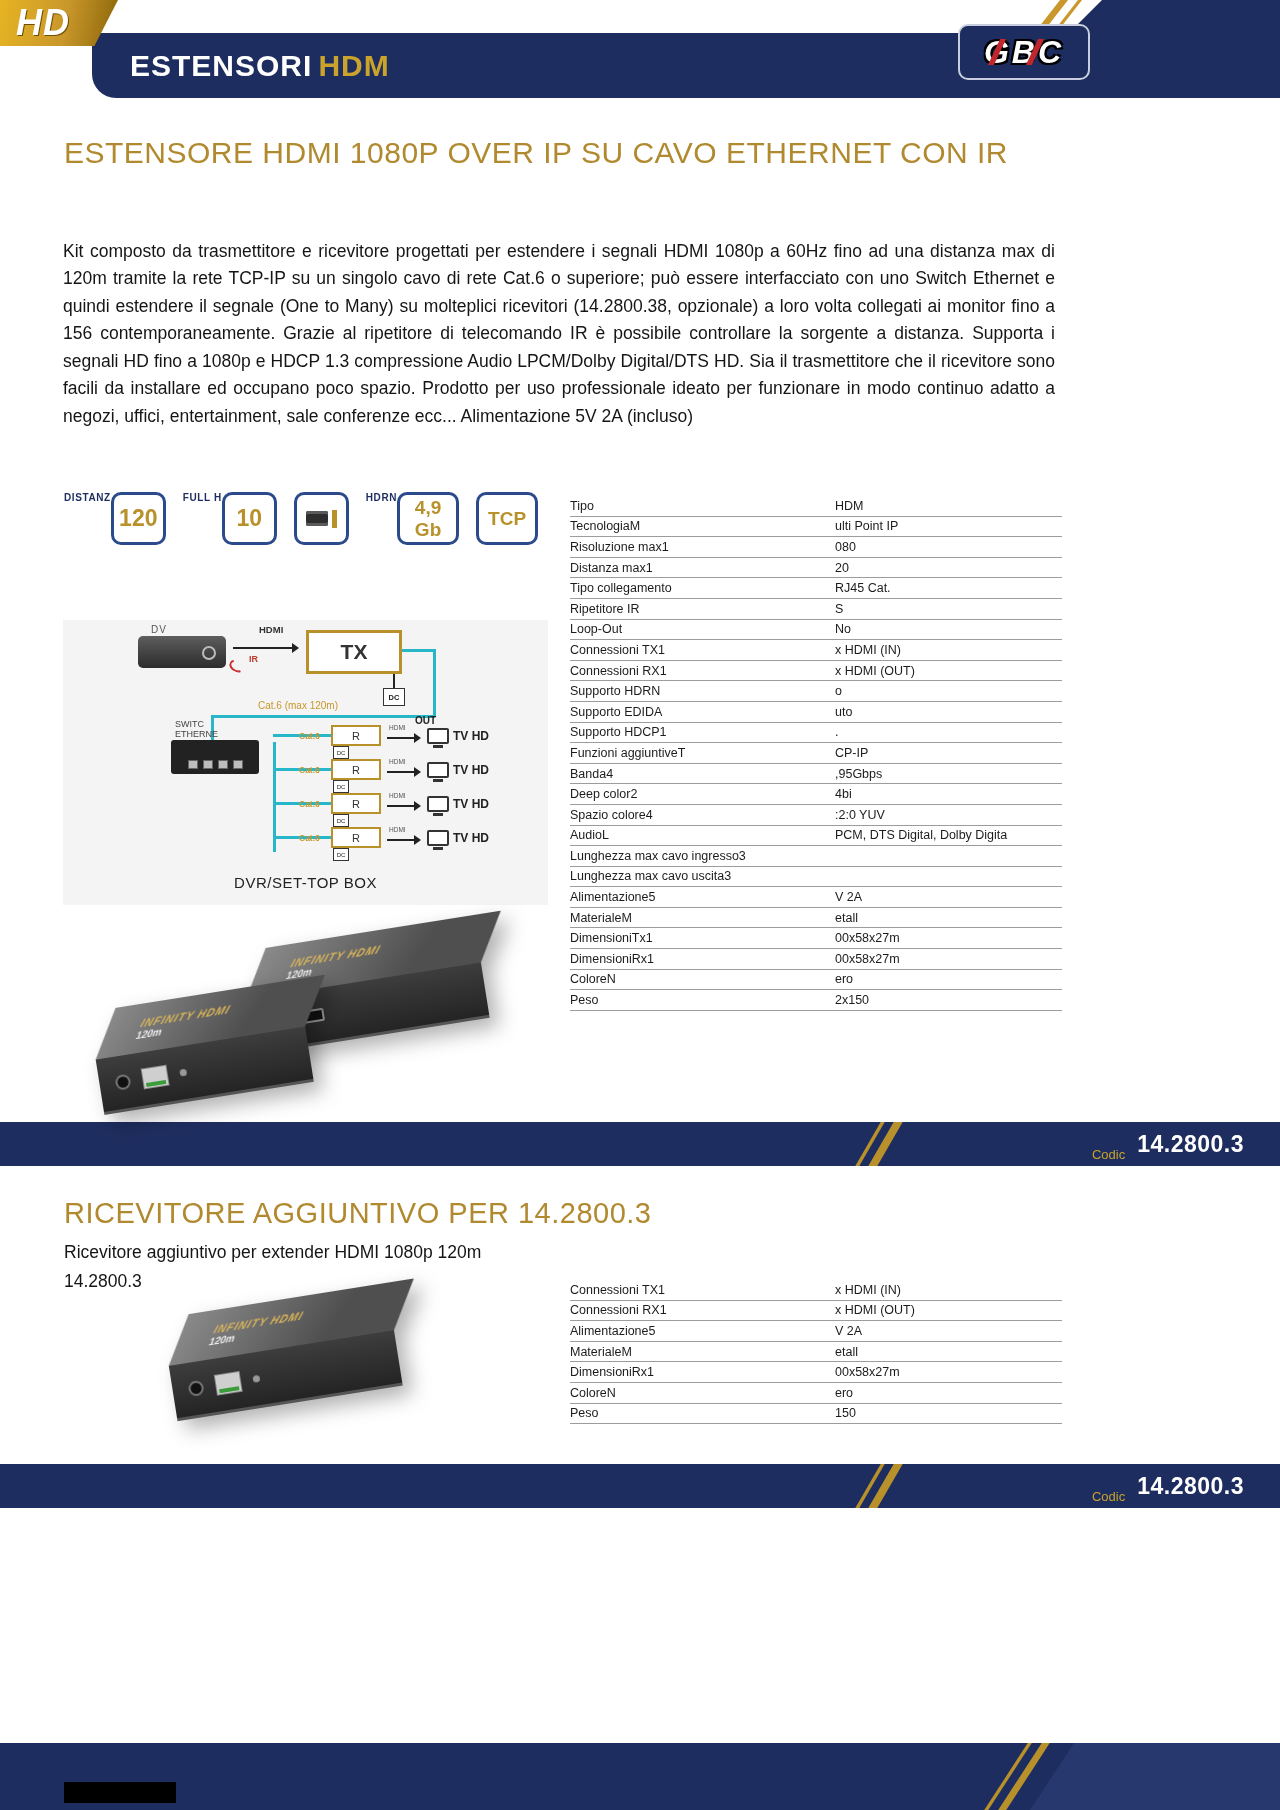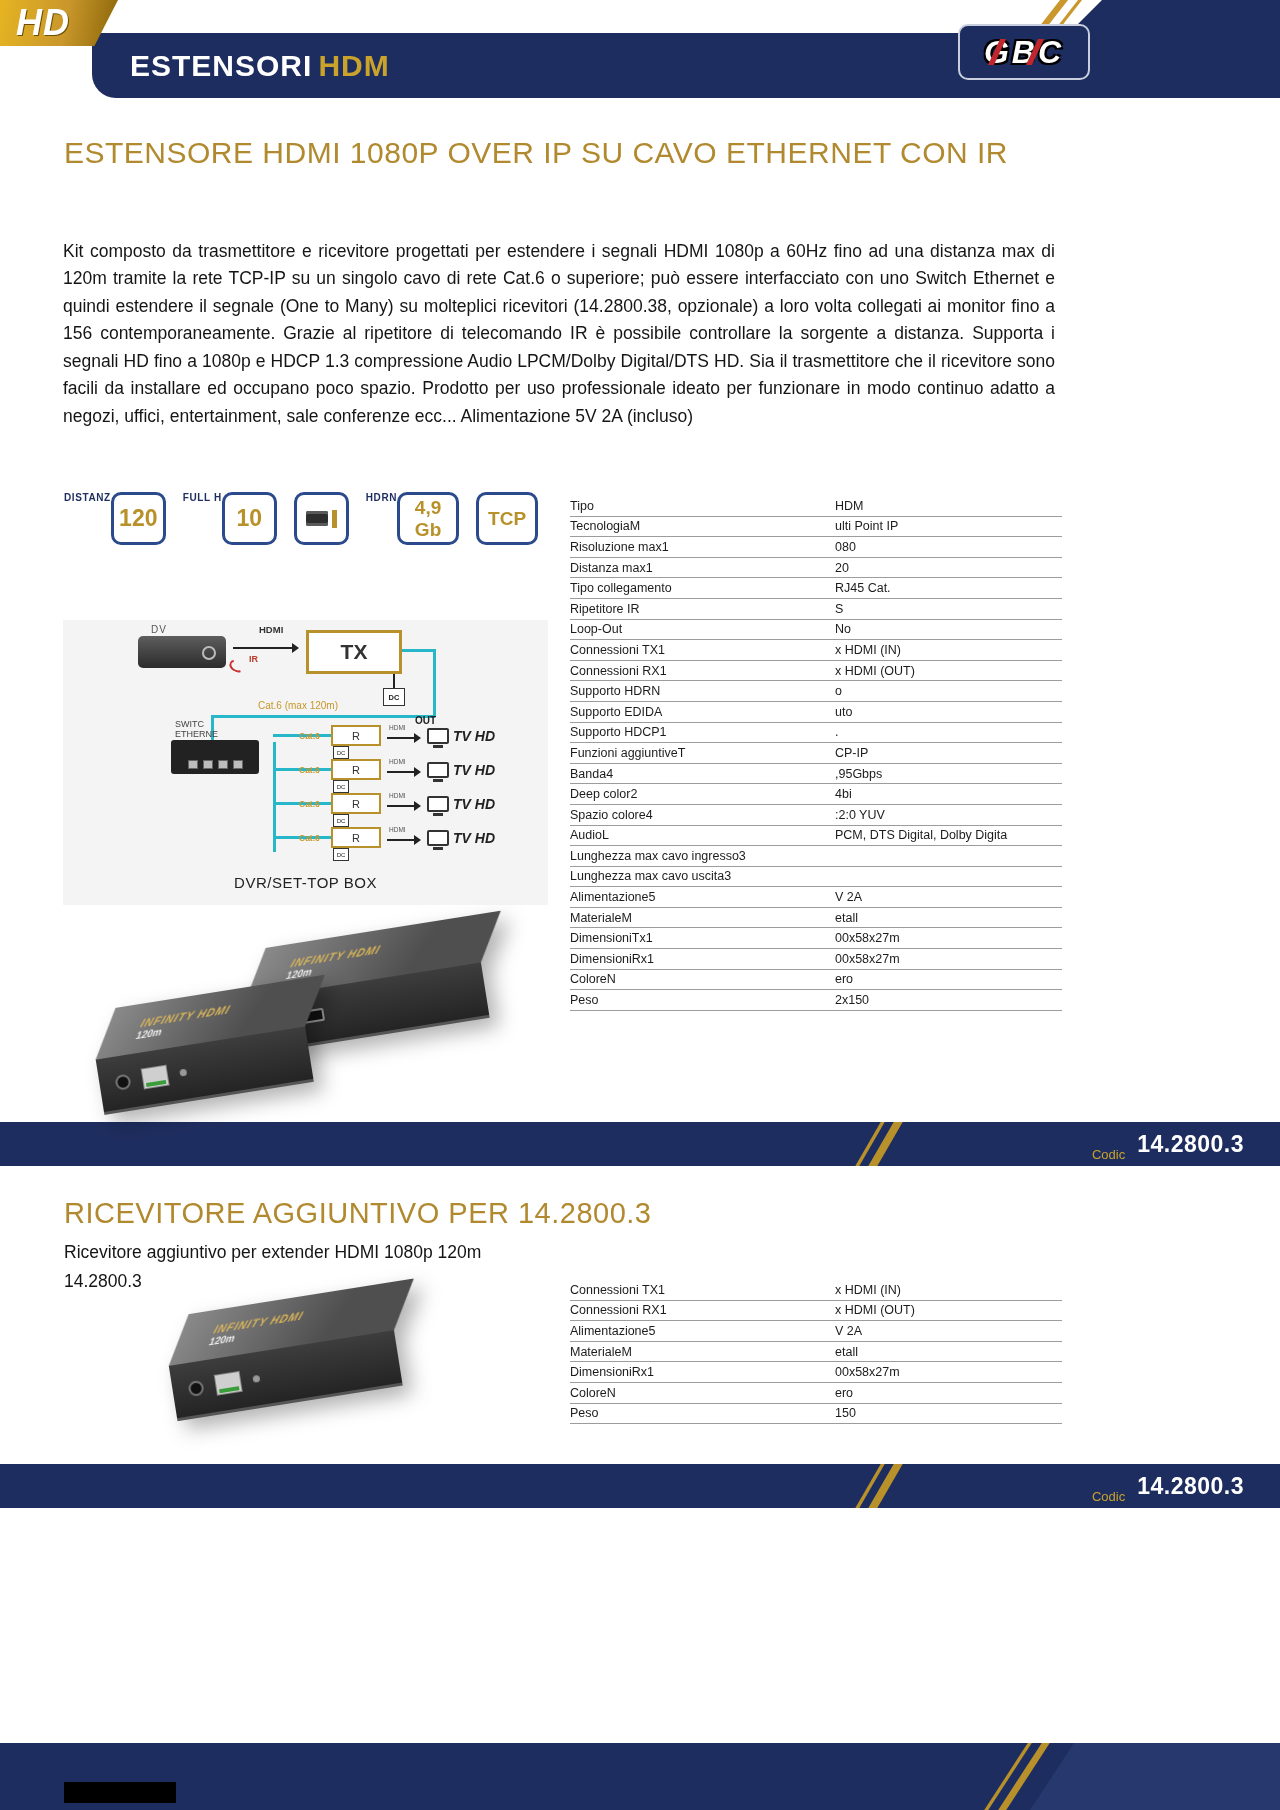--- a/index.html
+++ b/index.html
@@ -101,21 +101,21 @@
   .rx-box{width:50px;height:21px;border:2.5px solid #b8912a;background:#fff;display:flex;
           align-items:center;justify-content:center;font-size:11px;color:#333;}
   .dc-s{position:absolute;left:34px;top:22px;width:16px;height:13px;border:1px solid #333;background:#fff;
         font-size:6px;display:flex;align-items:center;justify-content:center;color:#222;z-index:2;}
   .arr-wrap{position:relative;width:34px;height:10px;}
   .hdmi-s{position:absolute;top:-7px;left:2px;font-size:6.5px;color:#555;}
   .arr2{left:0;top:6px;width:32px;}
   .tv{display:flex;align-items:center;gap:4px;}
   .tv-icon{position:relative;width:22px;height:16px;border:2px solid #333;border-radius:2px;background:#fff;}
   .tv-icon::after{content:"";position:absolute;left:4px;bottom:-6px;width:10px;height:3px;background:#333;}
-  .tv-label{font-size:14px;font-weight:bold;color:#222;font-style:italic;}
+  .tv-label{font-size:12px;font-weight:bold;color:#222;}
   .diagram-caption{position:absolute;left:0;right:0;bottom:14px;text-align:center;font-size:15px;
                    color:#222;letter-spacing:0.5px;}
 
   
   .dev{position:absolute;filter:drop-shadow(8px 10px 10px rgba(0,0,0,0.30));}
   .d-top{height:48px;background:linear-gradient(110deg,#8a8a8a,#4f4f4f 70%);
          transform:skewX(-30deg);transform-origin:bottom left;
          display:flex;flex-direction:column;justify-content:center;padding-left:34px;box-sizing:border-box;}
   .d-front{height:56px;background:linear-gradient(#3d3d3d,#242424);border-bottom:3px solid #555;
            display:flex;align-items:center;gap:12px;padding-left:16px;box-sizing:border-box;}

